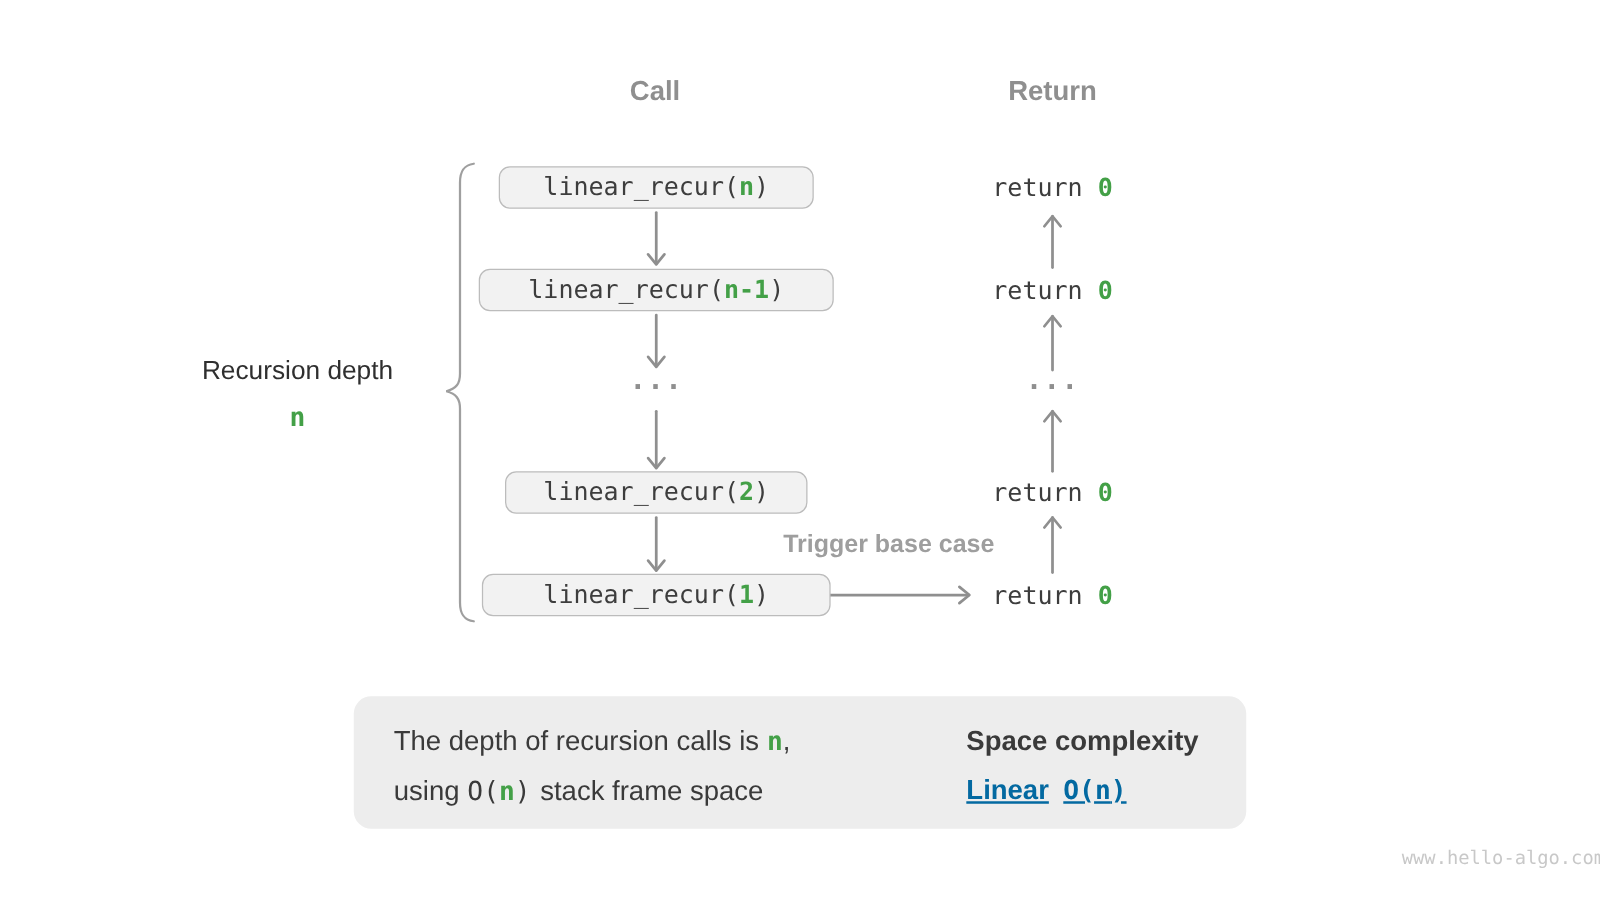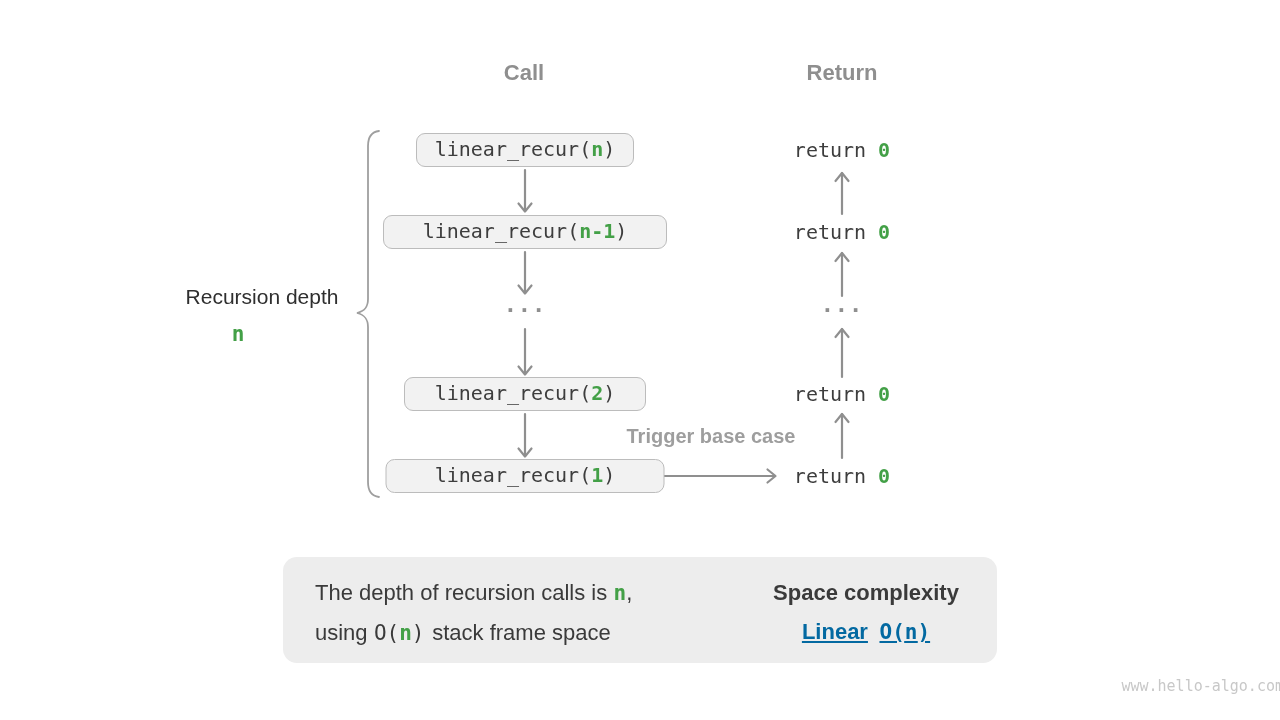--- a/index.html
+++ b/index.html
@@ -23,41 +23,41 @@
   .codebox .var, .ret .var{color:#43a047;font-weight:bold;}
   .ret{
     font-family:"DejaVu Sans Mono",monospace;font-size:20px;color:#3d3d3d;
     white-space:nowrap;
   }
   .ret .var{margin-left:0.60em;}
   .dots{
     font-family:"DejaVu Sans Mono",monospace;font-size:22px;font-weight:bold;
     color:#8f8f8f;letter-spacing:1px;line-height:22px;white-space:nowrap;
   }
-  .depth-title{font-size:21px;color:#2f2f2f;white-space:nowrap;margin-left:24px;}
+  .depth-title{font-size:21px;color:#2f2f2f;white-space:nowrap;}
   .depth-var{
     font-family:"DejaVu Sans Mono",monospace;font-size:21px;font-weight:bold;
     color:#43a047;
   }
   .trigger-label{font-size:20px;font-weight:bold;color:#9e9e9e;white-space:nowrap;}
 
   .panel{
     box-sizing:border-box;width:714px;height:106px;background:#ededed;
     border-radius:14px;
   }
   .panel-text{
     font-size:22px;color:#3a3a3a;line-height:39px;white-space:nowrap;
   }
   .panel-text .mono{font-family:"DejaVu Sans Mono",monospace;font-size:21px;}
   .panel-text .var{color:#43a047;font-family:"DejaVu Sans Mono",monospace;
     font-size:21px;font-weight:bold;}
   .sp1{margin-left:0.30em;}
   .sp2{margin-left:0.35em;}
   .result{
-    text-align:center;line-height:39px;white-space:nowrap;
+    line-height:39px;white-space:nowrap;
   }
   .result-title{font-size:22px;font-weight:bold;color:#3a3a3a;}
   .result-value{font-size:22px;font-weight:bold;color:#0369a1;text-decoration:underline;}
   .result-value .mono{
     font-family:"DejaVu Sans Mono",monospace;font-size:21px;font-weight:bold;
     margin-left:0.55em;
   }
   .watermark{
     font-family:"DejaVu Sans Mono",monospace;font-size:15px;color:#c8c8c8;
     white-space:nowrap;
@@ -114,21 +114,21 @@
 
     <path d="M379 131 C371 132 368 137 368 146 L368 299 C368 307 365 311 357 313
              C365 315 368 319 368 327 L368 482 C368 491 371 496 379 497" stroke="#9f9f9f" stroke-width="1.8" fill="none" stroke-linecap="round"></path>
 
     <polygon points="706,603 728,603 728,593 751,611 728,629 728,619 706,619" fill="#c6c6c6"></polygon>
   </svg>
 
   <div class="abs center-xy col-header" style="left:524px;top:73px;">Call</div>
   <div class="abs center-xy col-header" style="left:842px;top:73px;">Return</div>
 
-  <div class="abs center-xy codebox" style="left:525px;top:150px;width:218px;">
+  <div class="abs center-xy codebox" style="left:525px;top:150px;width:252px;">
     <span>linear_recur(</span><span class="var">n</span><span>)</span>
   </div>
   <div class="abs center-xy codebox" style="left:525px;top:232px;width:284px;">
     <span>linear_recur(</span><span class="var">n-1</span><span>)</span>
   </div>
   <div class="abs center-x dots" style="left:525px;top:294px;">...</div>
   <div class="abs center-xy codebox" style="left:525px;top:394px;width:242px;">
     <span>linear_recur(</span><span class="var">2</span><span>)</span>
   </div>
   <div class="abs center-xy codebox" style="left:525px;top:476px;width:279px;">

